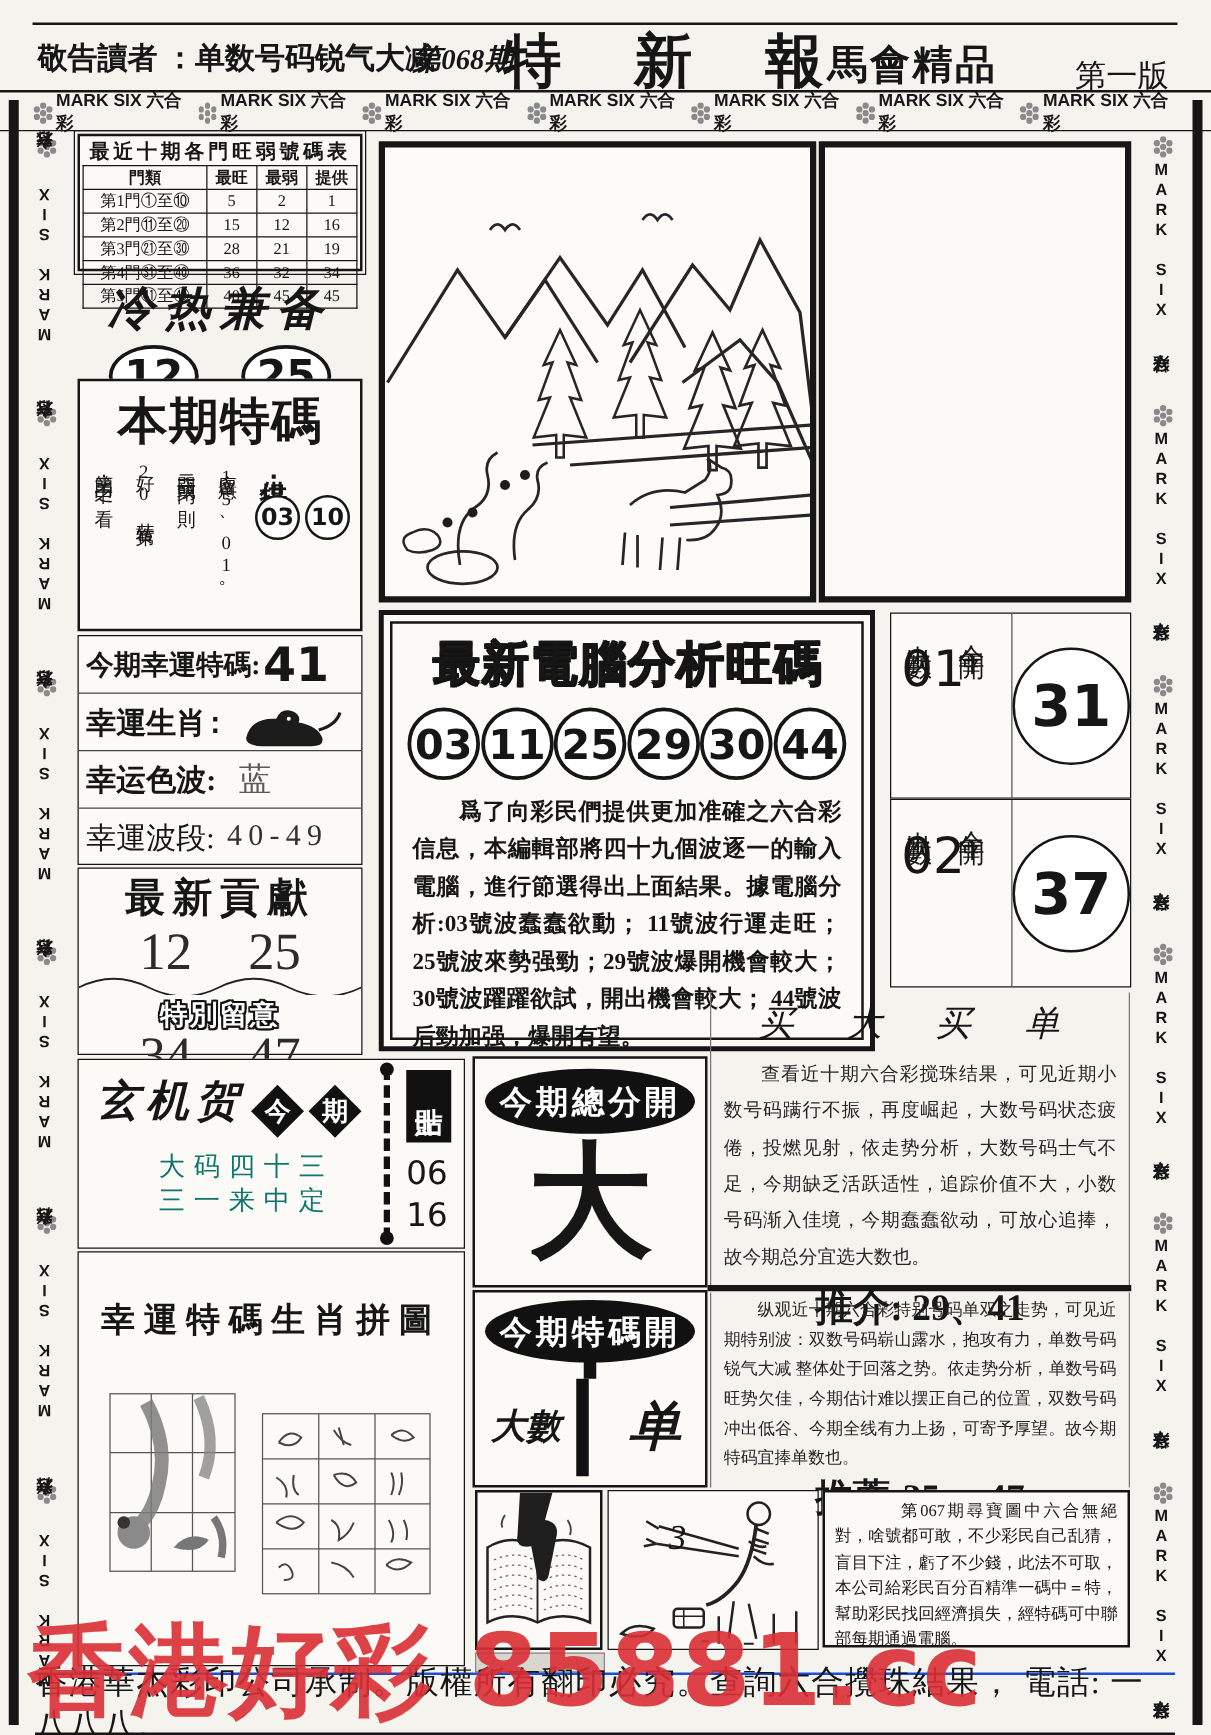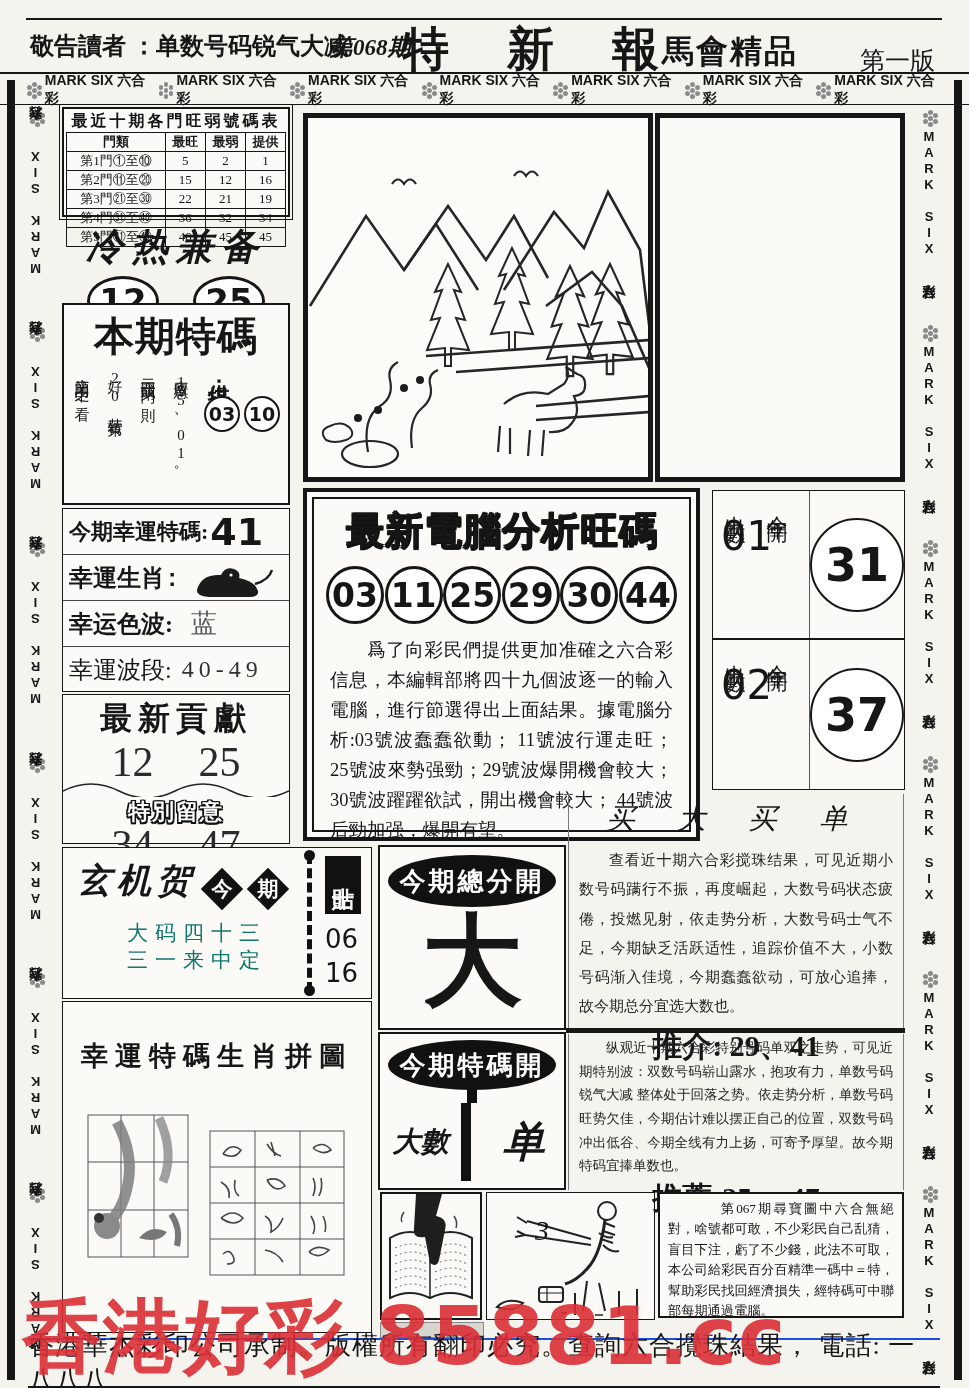--- a/index.html
+++ b/index.html
@@ -120,21 +120,21 @@
             <td>1</td>
       </tr>
       <tr>
         <td>第2門⑪至⑳</td>
             <td>15</td>
             <td>12</td>
             <td>16</td>
       </tr>
       <tr>
         <td>第3門㉑至㉚</td>
-            <td>22</td>
+            <td>28</td>
             <td>21</td>
             <td>19</td>
       </tr>
       <tr>
         <td>第4門㉛至㊵</td>
             <td>36</td>
             <td>32</td>
             <td>34</td>
       </tr>
       <tr>
@@ -313,21 +313,21 @@
       <div style="text-align:center;font-size:38px;font-weight:900;letter-spacing:1px;margin-top:6px;
                   text-shadow:1.5px 0 #111,0 1.5px #111,1.5px 1.5px #111;">最新電腦分析旺碼</div>
       <div style="display:flex;justify-content:space-between;padding:10px 12px 0 12px;">
         <span class="circ" style="width:58px;height:58px;font-size:33px;">03</span>
         <span class="circ" style="width:58px;height:58px;font-size:33px;">11</span>
         <span class="circ" style="width:58px;height:58px;font-size:33px;">25</span>
         <span class="circ" style="width:58px;height:58px;font-size:33px;">29</span>
         <span class="circ" style="width:58px;height:58px;font-size:33px;">30</span>
         <span class="circ" style="width:58px;height:58px;font-size:33px;">44</span>
       </div>
-      <div style="padding:12px 16px 0 16px;font-size:18.5px;line-height:1.62;text-align:justify;text-indent:2em;font-weight:normal;">爲了向彩民們提供更加准確之六合彩信息，本編輯部將四十九個波逐一的輸入電腦，進行節選得出上面結果。據電腦分析:03號波蠢蠢欲動； 11號波行運走旺； 25號波來勢强勁；29號波爆開機會較大； 30號波躍躍欲試，開出機會較大； 44號波后勁加强，爆開有望。</div>
+      <div style="padding:12px 16px 0 16px;font-size:18.5px;line-height:1.62;text-align:justify;text-indent:2em;font-weight:bold;">爲了向彩民們提供更加准確之六合彩信息，本編輯部將四十九個波逐一的輸入電腦，進行節選得出上面結果。據電腦分析:03號波蠢蠢欲動； 11號波行運走旺； 25號波來勢强勁；29號波爆開機會較大； 30號波躍躍欲試，開出機會較大； 44號波后勁加强，爆開有望。</div>
     </div>
   </div>
 
   <div class="box" style="left:378px;top:845px;width:188px;height:185px;">
     <div class="oval" style="width:168px;height:52px;margin:8px auto 0;font-size:26px;">今期總分開</div>
     <div style="text-align:center;font-size:100px;font-weight:900;line-height:1.1;">大</div>
   </div>
 
   <div class="box" style="left:378px;top:1032px;width:188px;height:158px;">
     <div class="oval" style="width:168px;height:50px;margin:6px auto 0;font-size:26px;">今期特碼開</div>

